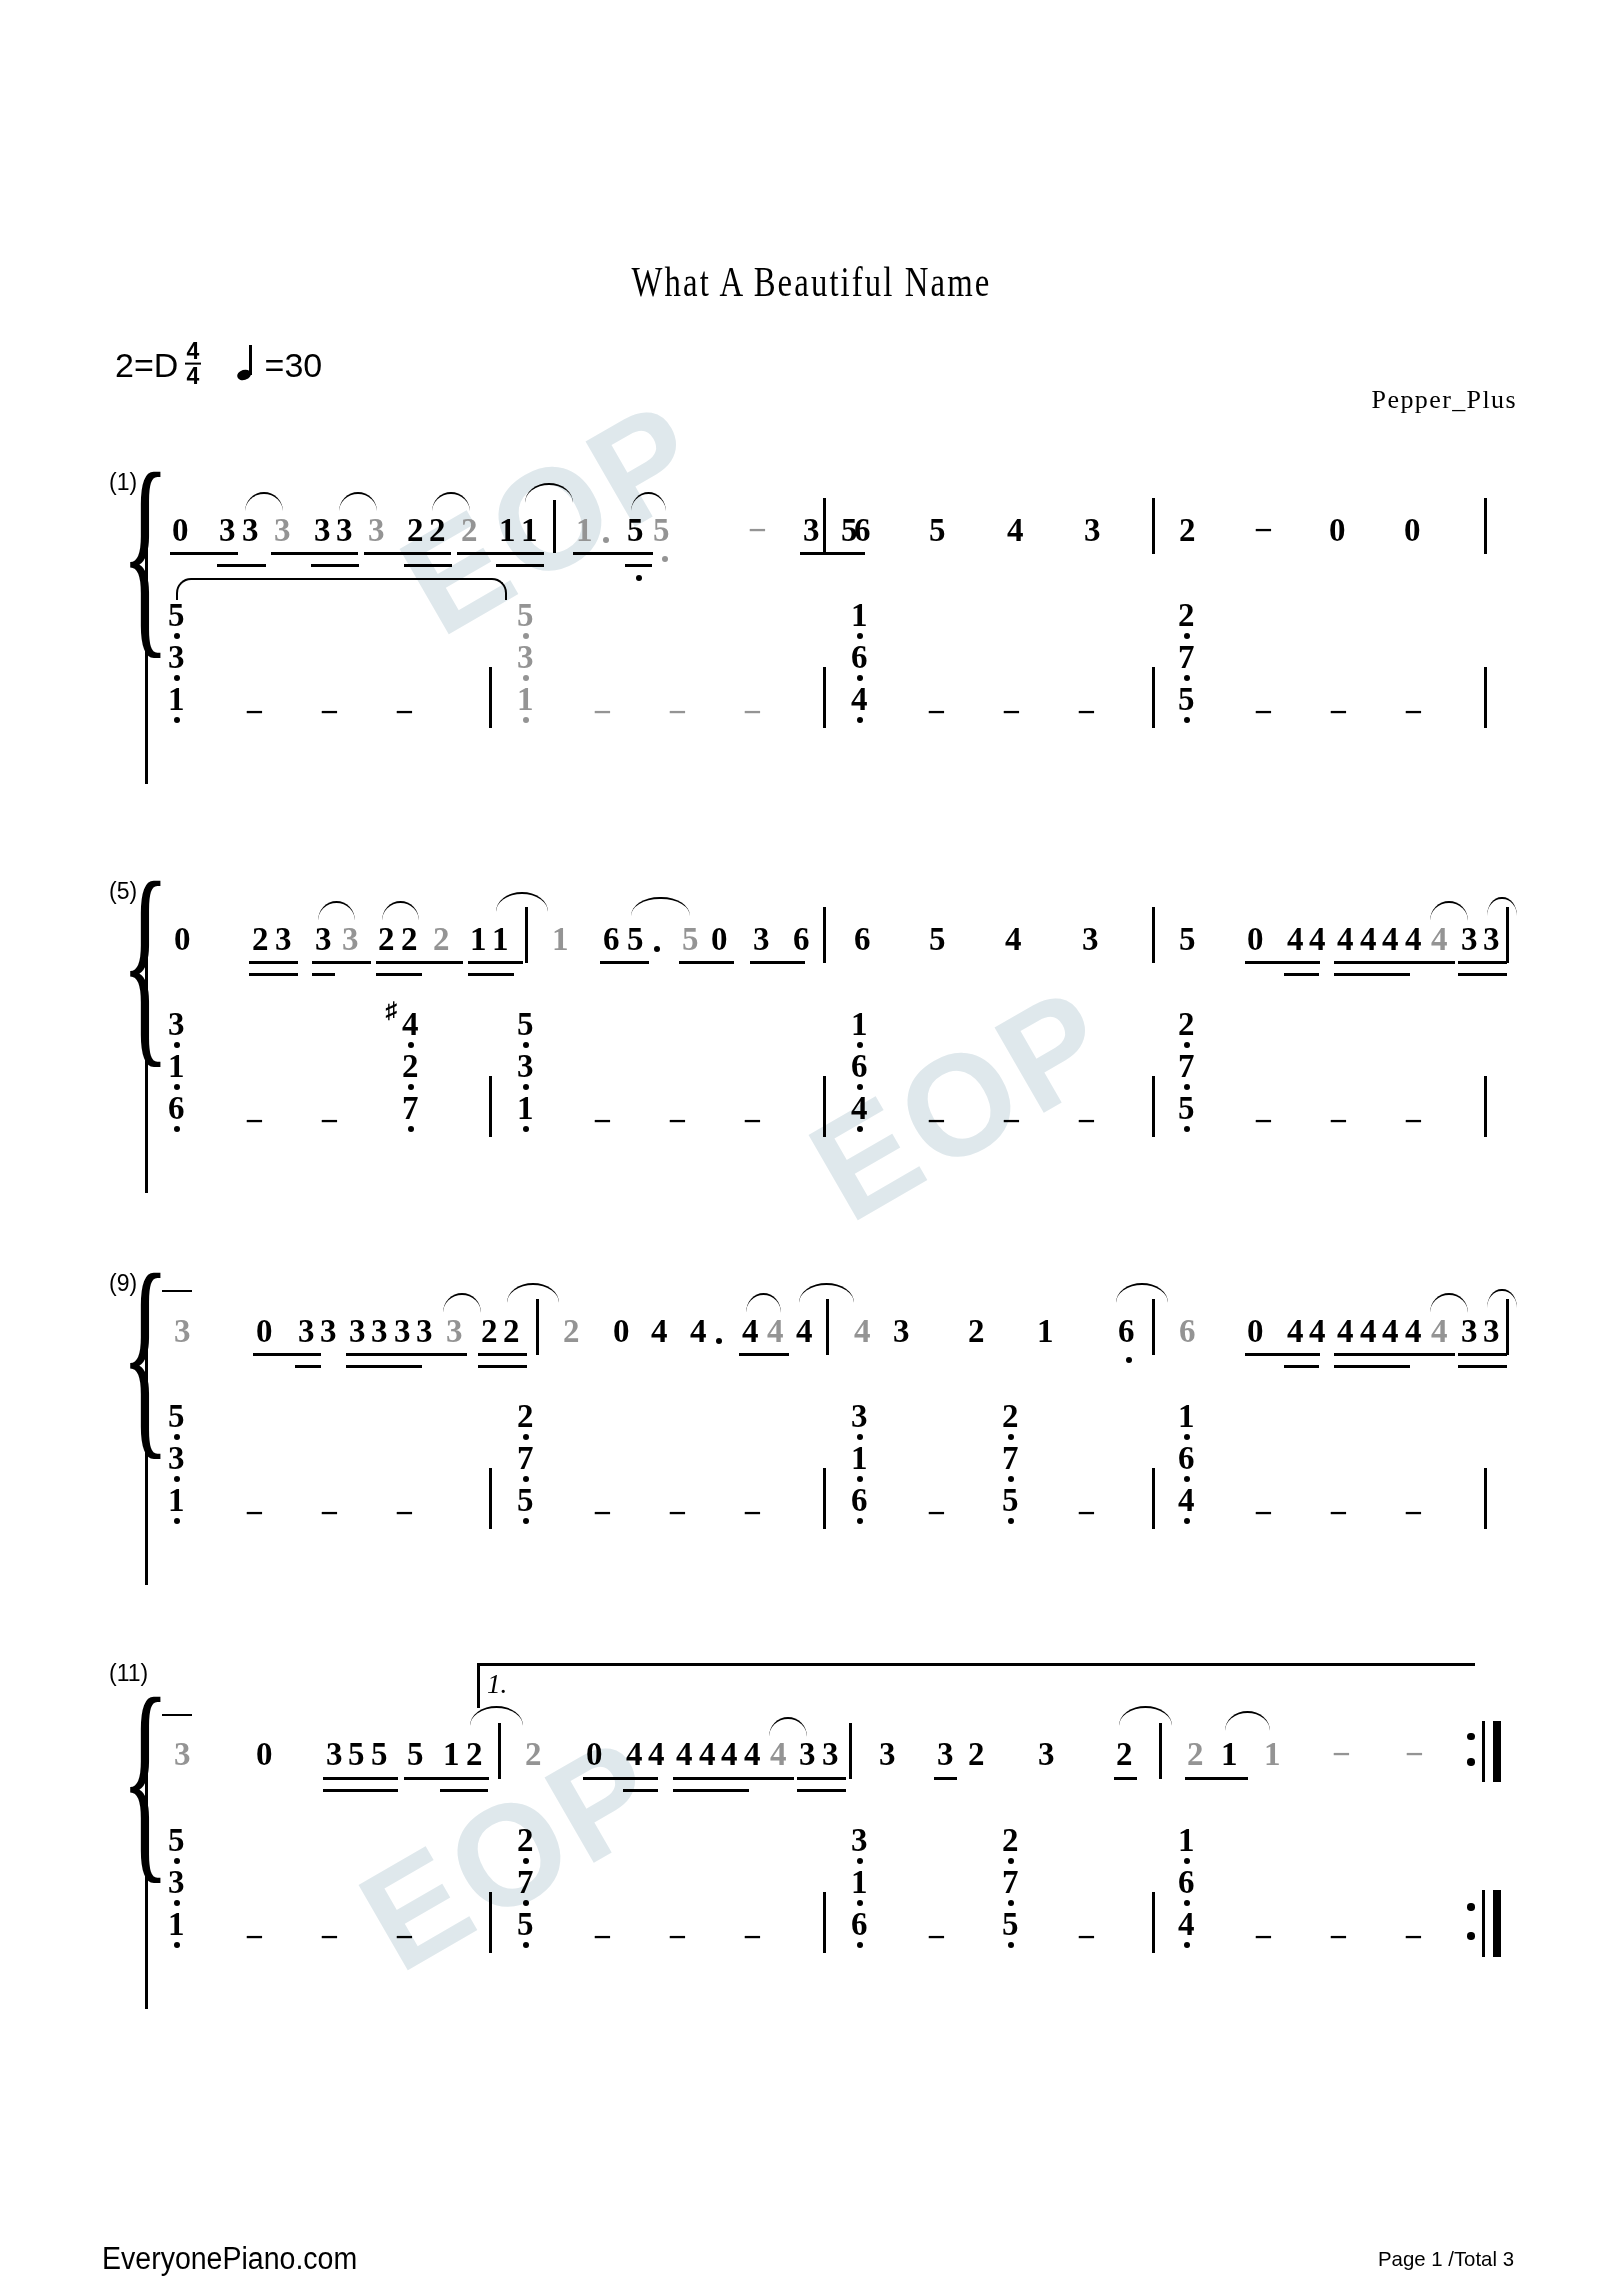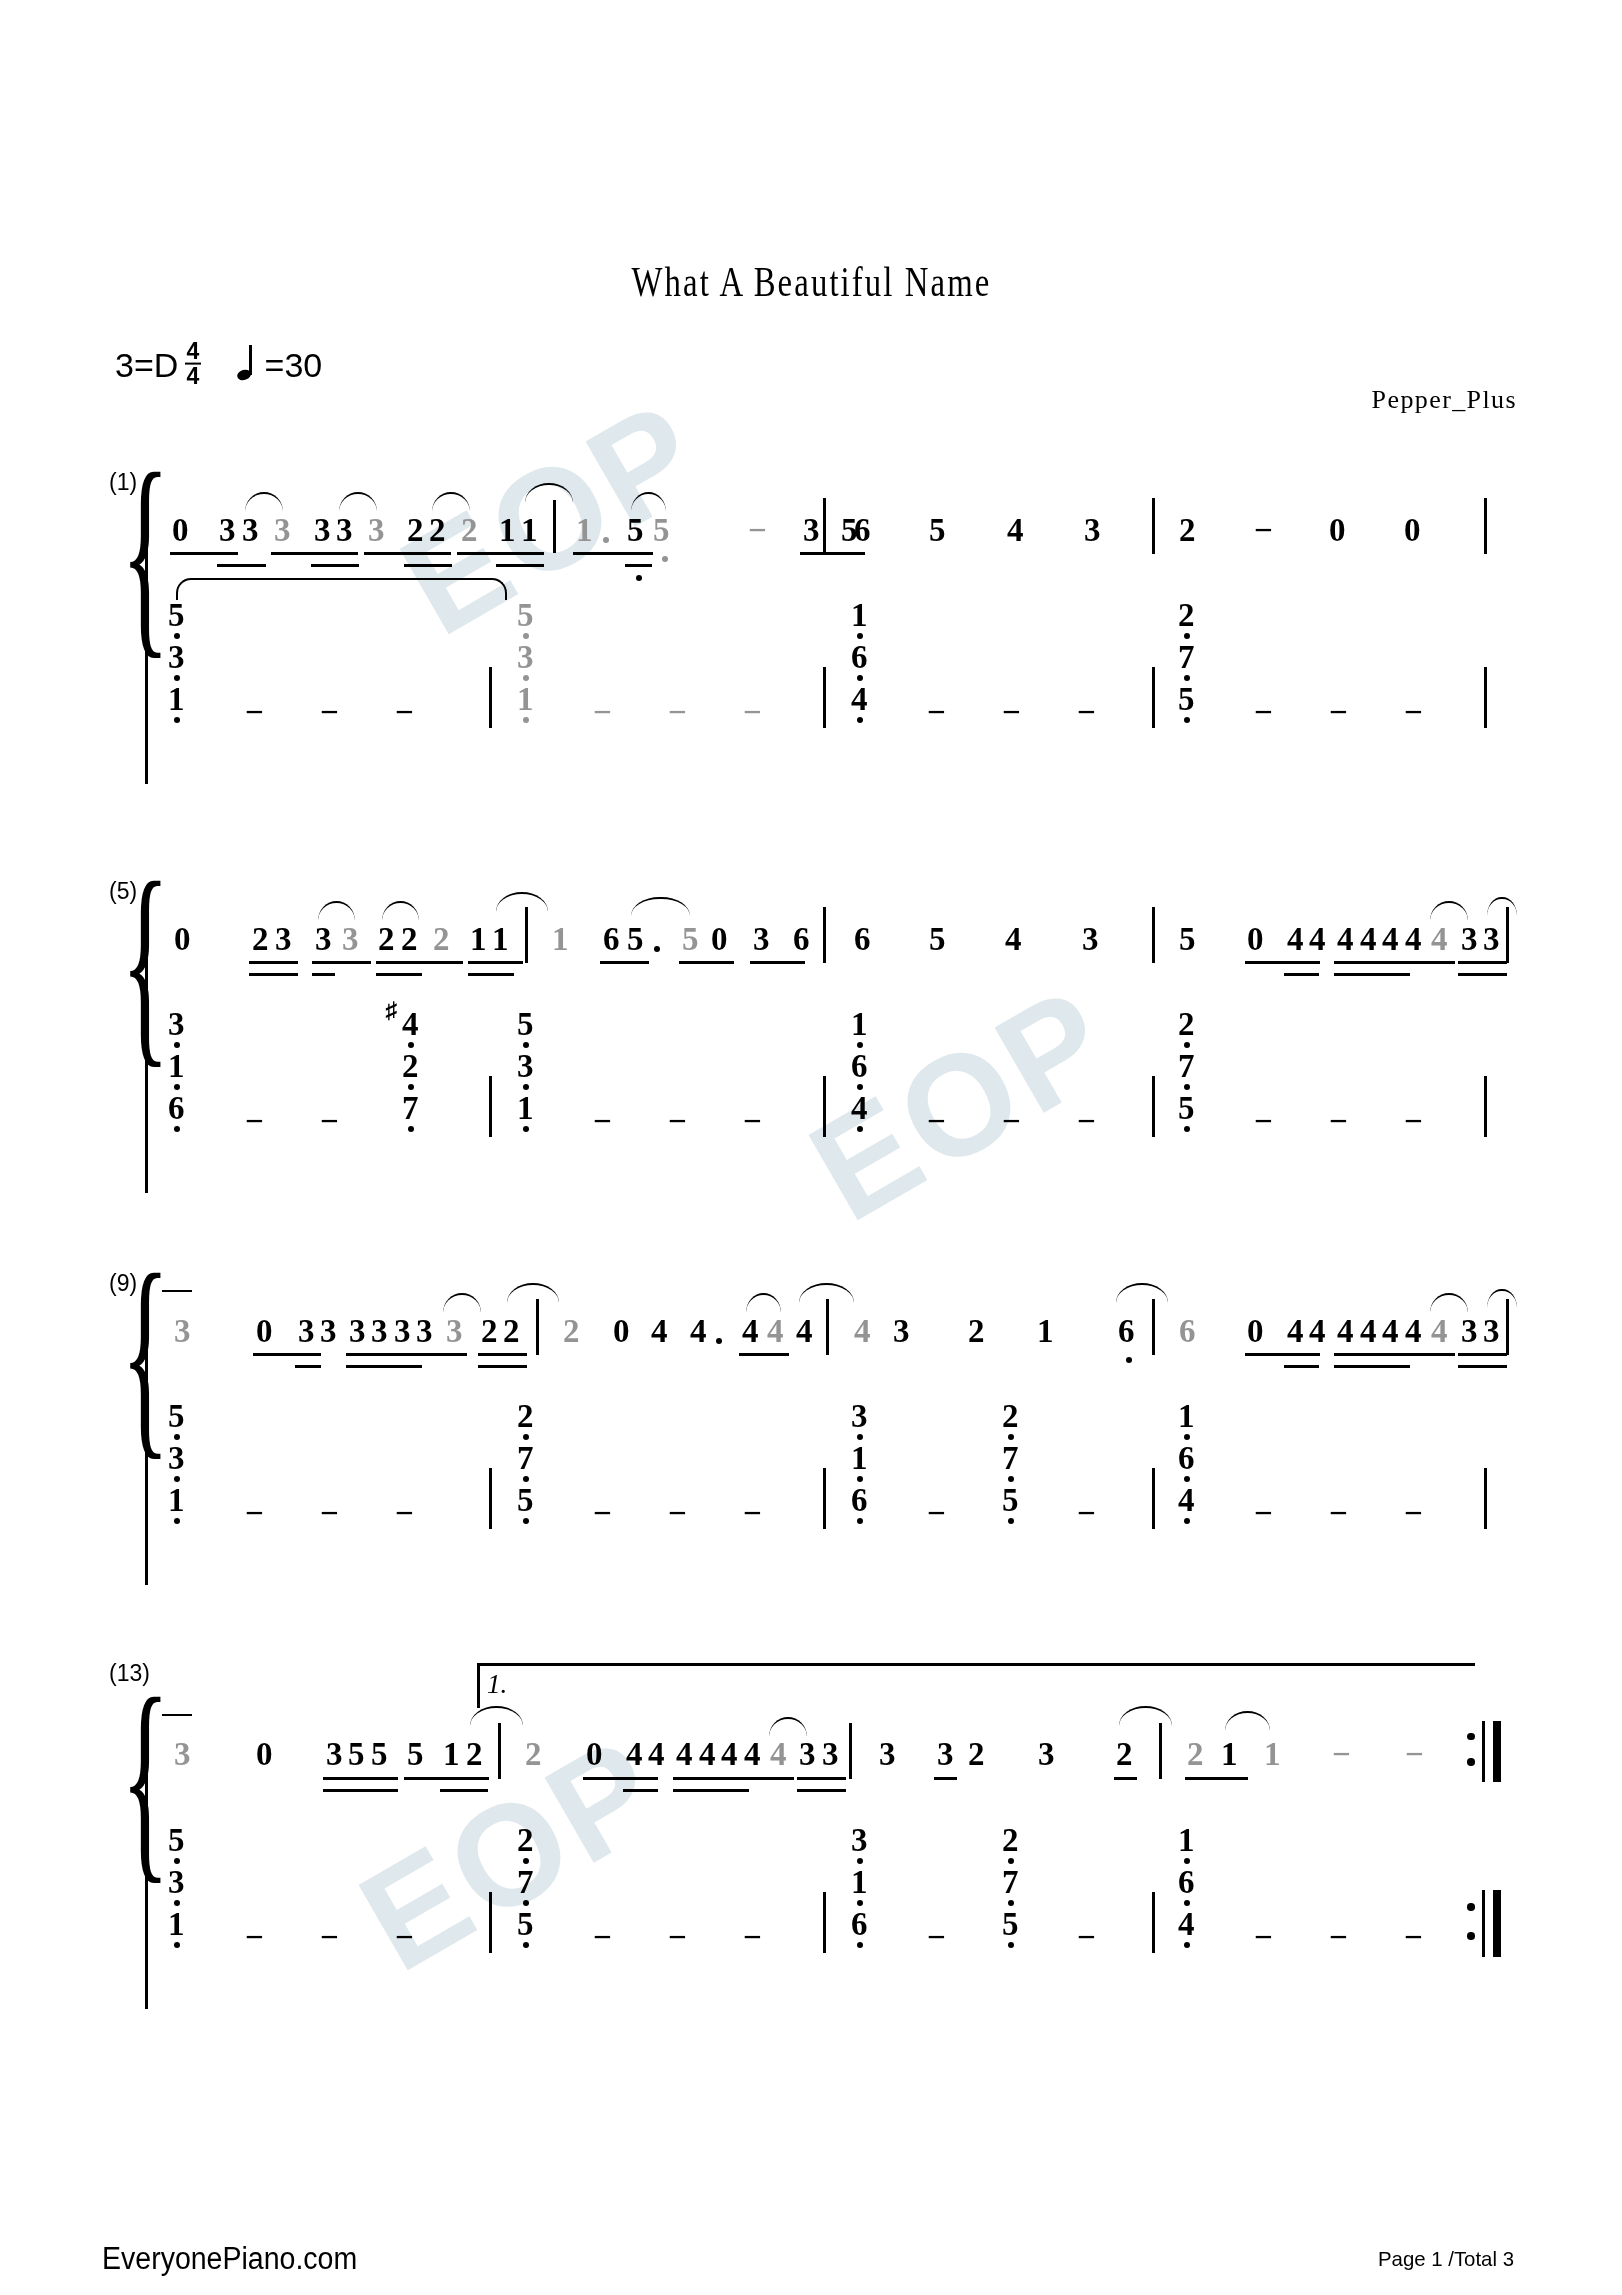--- a/index.html
+++ b/index.html
@@ -74,21 +74,21 @@
       font-size:31px;transform:scaleX(.92);transform-origin:left top;}
   .footer-right{position:absolute;right:109px;top:2248px;font-family:"Liberation Sans",sans-serif;
       font-size:20.4px;}
 </style>
 </head>
 <body>
 
 <div class="page-title">What A Beautiful Name</div>
 
 <div class="keytempo">
-  <span>3=D</span>
+  <span>2=D</span>
   <span class="frac">
     <span class="num">4</span>
     <span class="den">4</span>
   </span>
   <span class="qnote">
     <i class="head"></i>
       <i class="stem"></i>
   </span>
   <span class="tempo-num">=30</span>
 </div>
@@ -502,21 +502,21 @@
     <span class="dotu" style="left:50%;margin-left:-2.7px;position:relative;display:block;margin-top:1.4px"></span>
   </div>
   <div class="n" style="left:1254px;top:233px">−</div>
   <div class="n" style="left:1329px;top:233px">−</div>
   <div class="n" style="left:1404px;top:233px">−</div>
 
   <div class="barline" style="left:1484px;top:204px;height:61px"></div>
 </div>
 
 <div class="system" style="top:1643px;height:368px">
-  <div class="sys-num" style="left:109px;top:17px">(13)</div>
+  <div class="sys-num" style="left:109px;top:17px">(11)</div>
 
   <div class="ending" style="left:477px;top:20.4px;width:995px;height:42px"></div>
   <div class="ending-label" style="left:487px;top:26px">1.</div>
 
   <div class="brace" style="left:121px;top:65px">{</div>
   <div class="sysbar" style="left:145px;top:80px;height:286px"></div>
 
   <div class="n g" style="left:174px;top:95px">3</div>
   <div class="slur" style="left:162px;top:71px;width:30px;border-radius:0"></div>
 

